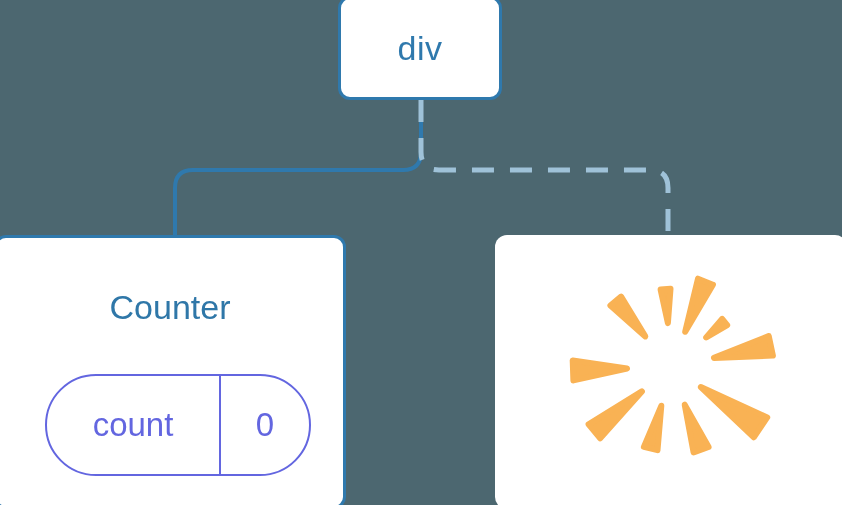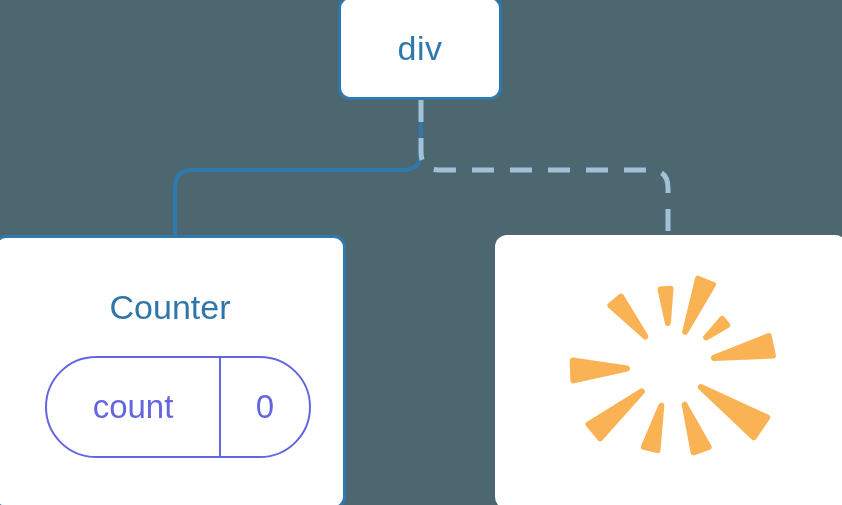--- a/index.html
+++ b/index.html
@@ -79,21 +79,21 @@
     text-align: center;
     color: #2f77a8;
     font-size: 34px;
     line-height: 1;
   }
 
   
   .pill {
     position: absolute;
     left: 48px;
-    top: 118px;
+    top: 136px;
     width: 266px;
     height: 102px;
     border: 2px solid #6366e0;
     border-radius: 51px;
     box-sizing: border-box;
     display: flex;
     align-items: stretch;
   }
   .pill-key {
     flex: 0 0 174px;

